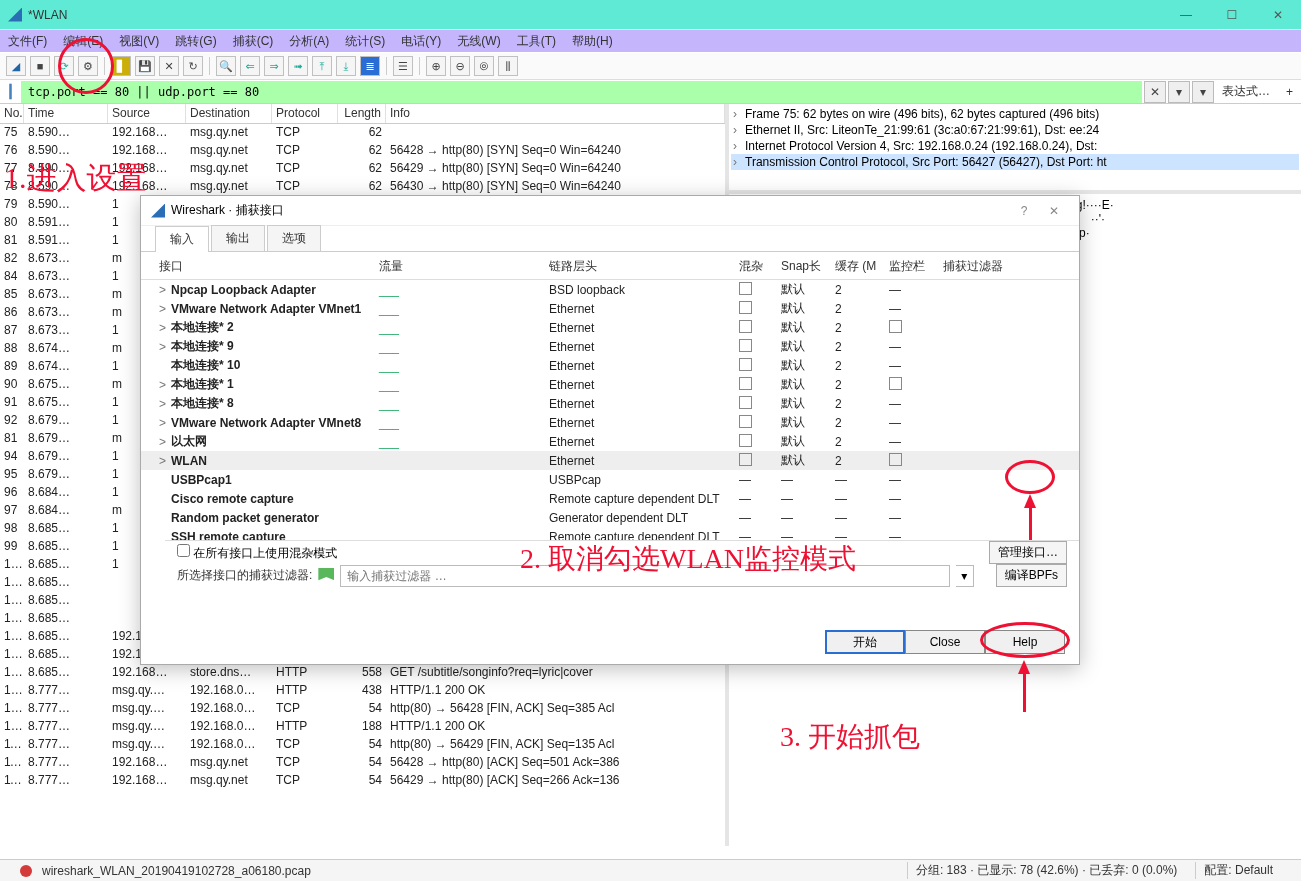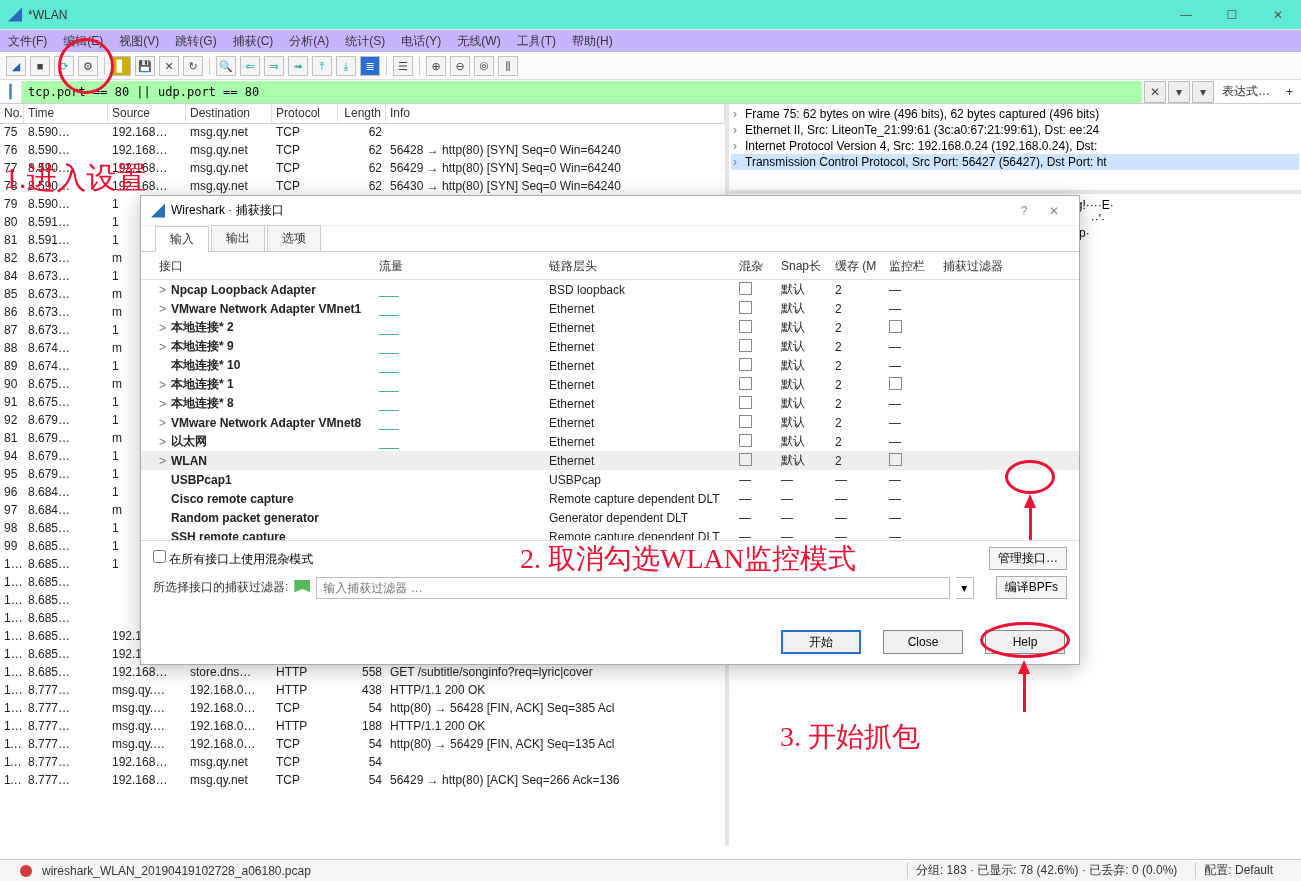--- a/index.html
+++ b/index.html
@@ -66,30 +66,30 @@
 .ih-int { width: 220px;} .ih-tr { width: 170px;} .ih-ll { width: 190px;} .ih-pm { width: 42px;} .ih-sn { width: 54px;} .ih-bf { width: 54px;} .ih-mn { width: 54px;} .ih-cf { flex:1;}
 .iface-body { height: 260px; overflow: auto; }
 .irow { display: flex; align-items: center; padding: 2px 10px 2px 18px; height: 19px; color: #222;}
 .irow .exp { width: 12px; color: #777;}
 .irow .nm { width: 208px; overflow:hidden; white-space:nowrap;font-weight:bold;}
 .irow .tr { width: 170px; color:#2a6;}
 .irow .ll { width: 190px;}
 .irow .pm { width: 42px;} .irow .pm .cb { width:13px; height:13px; border: 1px solid #888; display:inline-block;}
 .irow .sn { width: 54px;} .irow .bf { width: 54px;} .irow .mn { width:54px;} .irow .mn .cb { width:13px; height:13px; border:1px solid #888; display:inline-block;}
 .irow.sel { background: #eeeeee; }
-.dlg-opts { border-top: 1px solid #ddd; padding: 6px 12px; display:flex; flex-direction:column; gap:6px;}
+.dlg-opts { border-top: 1px solid #ddd; padding: 0 12px; display:flex; flex-direction:column; margin-left:24px;}
 .dlg-opts .row1 { display:flex; align-items:center;}
 .dlg-opts .mgmt { margin-left:auto; padding: 2px 8px; border:1px solid #aaa; background:#f5f5f5;}
 .dlg-opts .row2 { display:flex; align-items:center; gap:6px;}
 .dlg-opts .row2 .lbl { color:#333;}
 .dlg-opts .row2 .bmk { width: 16px; height:16px; background:#58b85b; clip-path: polygon(0 0,100% 0,100% 80%,50% 60%,0 80%); }
 .dlg-opts .row2 input { flex:1; border:1px solid #bbb; height:22px; padding:0 6px;}
 .dlg-opts .row2 .dd { width:18px; height:22px; border:1px solid #bbb; border-left:none; display:flex;align-items:center;justify-content:center;}
 .dlg-opts .row2 .cbtn { margin-left:16px; padding:2px 8px; border:1px solid #aaa; background:#f5f5f5;}
-.dlg-btns { margin-top:auto; padding: 10px 14px; display:flex; justify-content:flex-end; gap:22px;}
+.dlg-btns { margin-top:auto; padding: 10px 14px; display:flex; justify-content:flex-end; }
 .dlg-btns button { width: 80px; height: 24px; border:1px solid #888; background:#f0f0f0;}
 .dlg-btns button.primary { border:2px solid #2a6ed5; }
 
 
 .anno { position: absolute; color: #e13; font-family: "KaiTi","STKaiti",serif; pointer-events:none; z-index: 50;}
 .circle { position:absolute; border: 3px solid #e13; border-radius: 50%; z-index: 50; pointer-events:none;}
 .arrow-up { position:absolute; width:0;height:0; border-left:6px solid transparent; border-right:6px solid transparent; border-bottom: 14px solid #e13; z-index:50;}
 .arrow-line { position:absolute; width:3px; background:#e13; z-index:49;}
 </style>
 </head>
@@ -482,20 +482,21 @@
           <div class="c-len">54</div>
           <div class="c-info">http(80) → 56429 [FIN, ACK] Seq=135 Acl</div>
         </div>
         <div class="pl-row">
           <div class="c-no">111</div>
           <div class="c-time">8.777…</div>
           <div class="c-src">192.168…</div>
           <div class="c-dst">msg.qy.net</div>
           <div class="c-proto">TCP</div>
           <div class="c-len">54</div>
+          <div class="c-info">56428 → http(80) [ACK] Seq=501 Ack=386</div>
         </div>
         <div class="pl-row">
           <div class="c-no">112</div>
           <div class="c-time">8.777…</div>
           <div class="c-src">192.168…</div>
           <div class="c-dst">msg.qy.net</div>
           <div class="c-proto">TCP</div>
           <div class="c-len">54</div>
           <div class="c-info">56429 → http(80) [ACK] Seq=266 Ack=136</div>
         </div>

